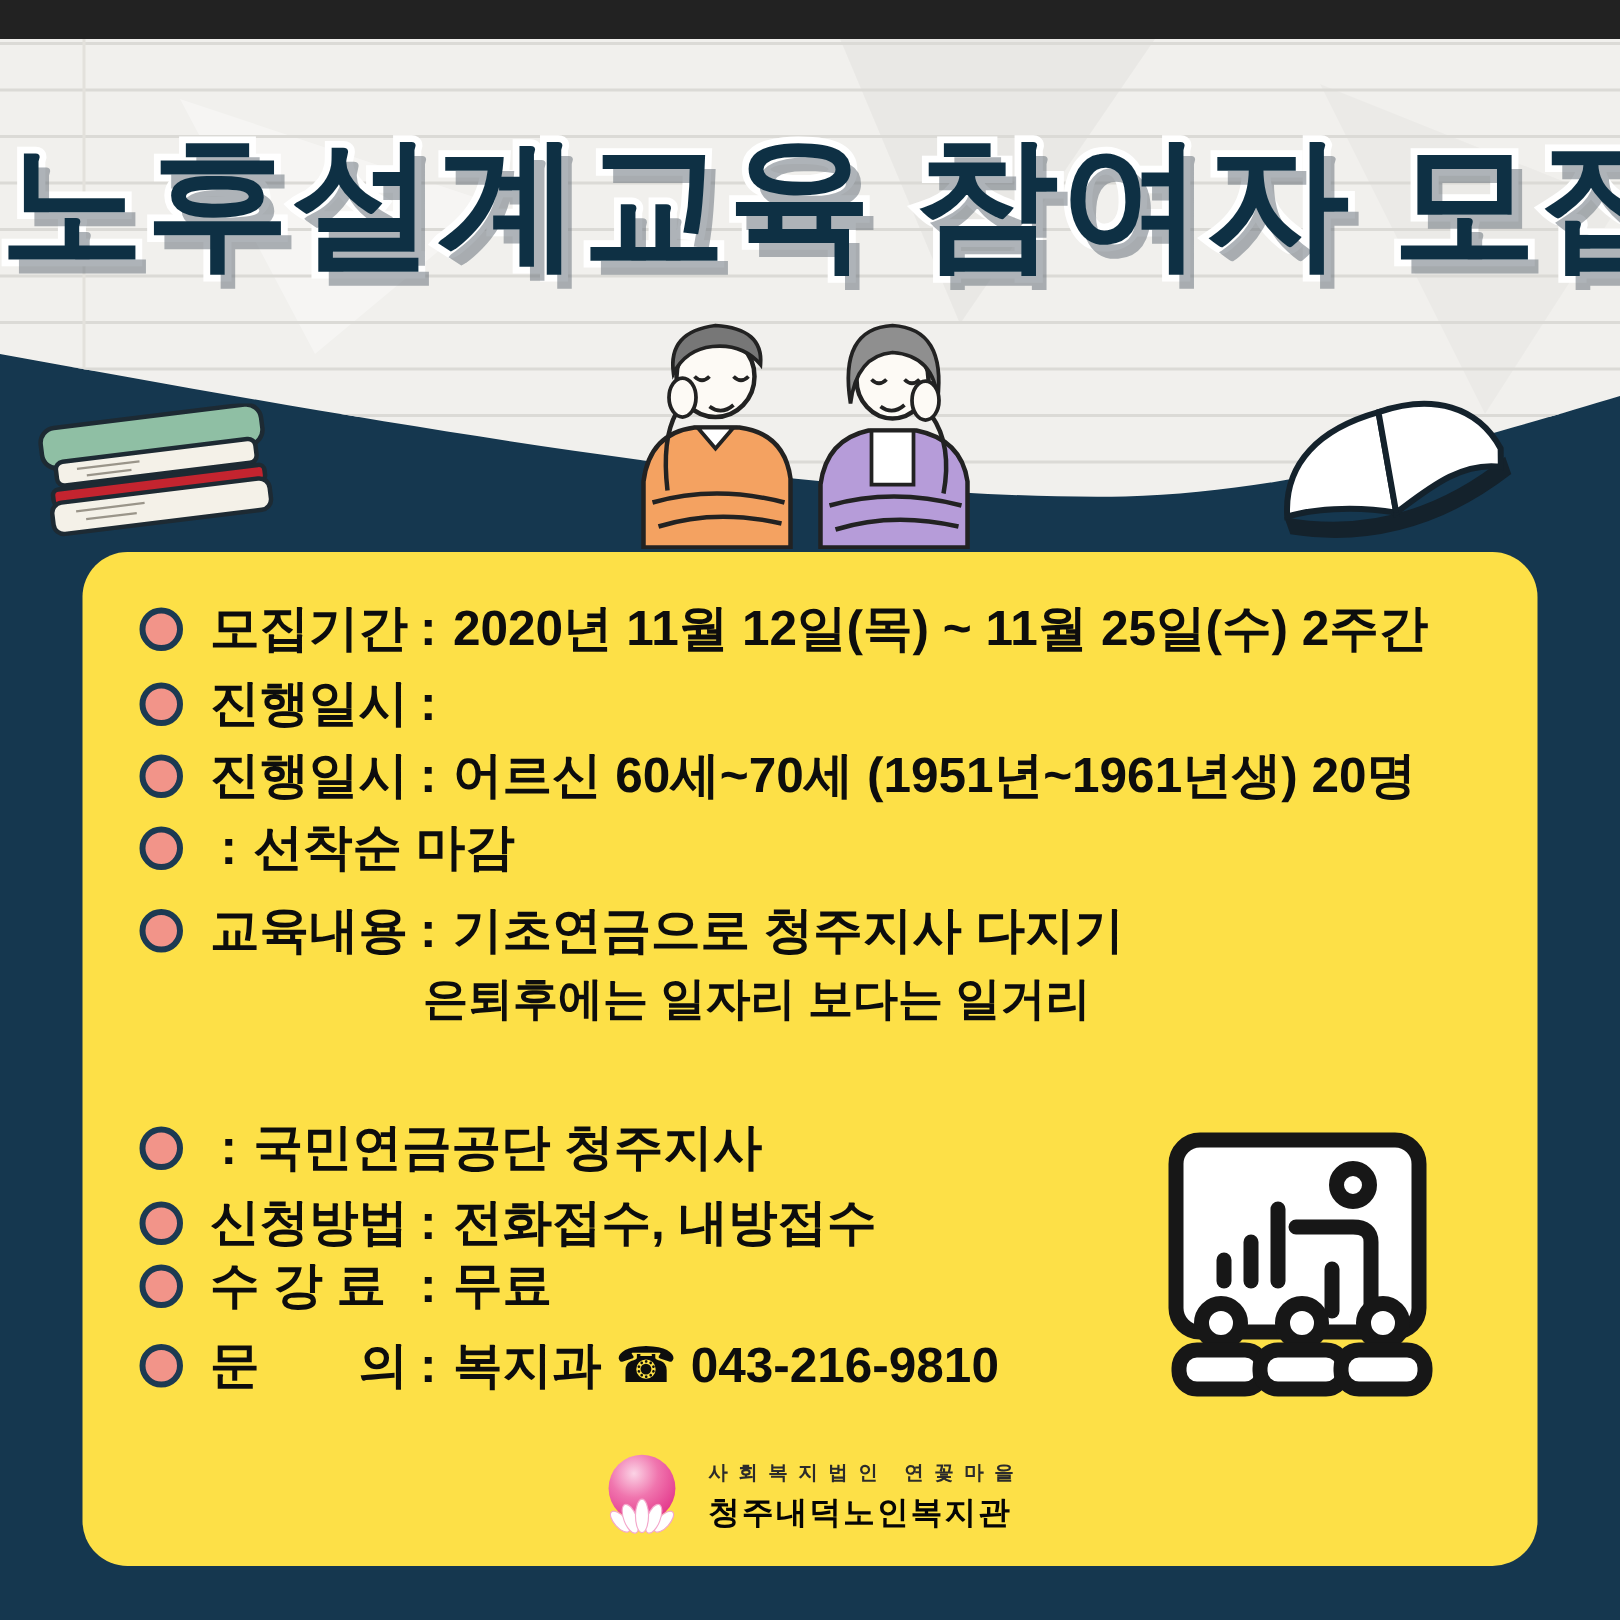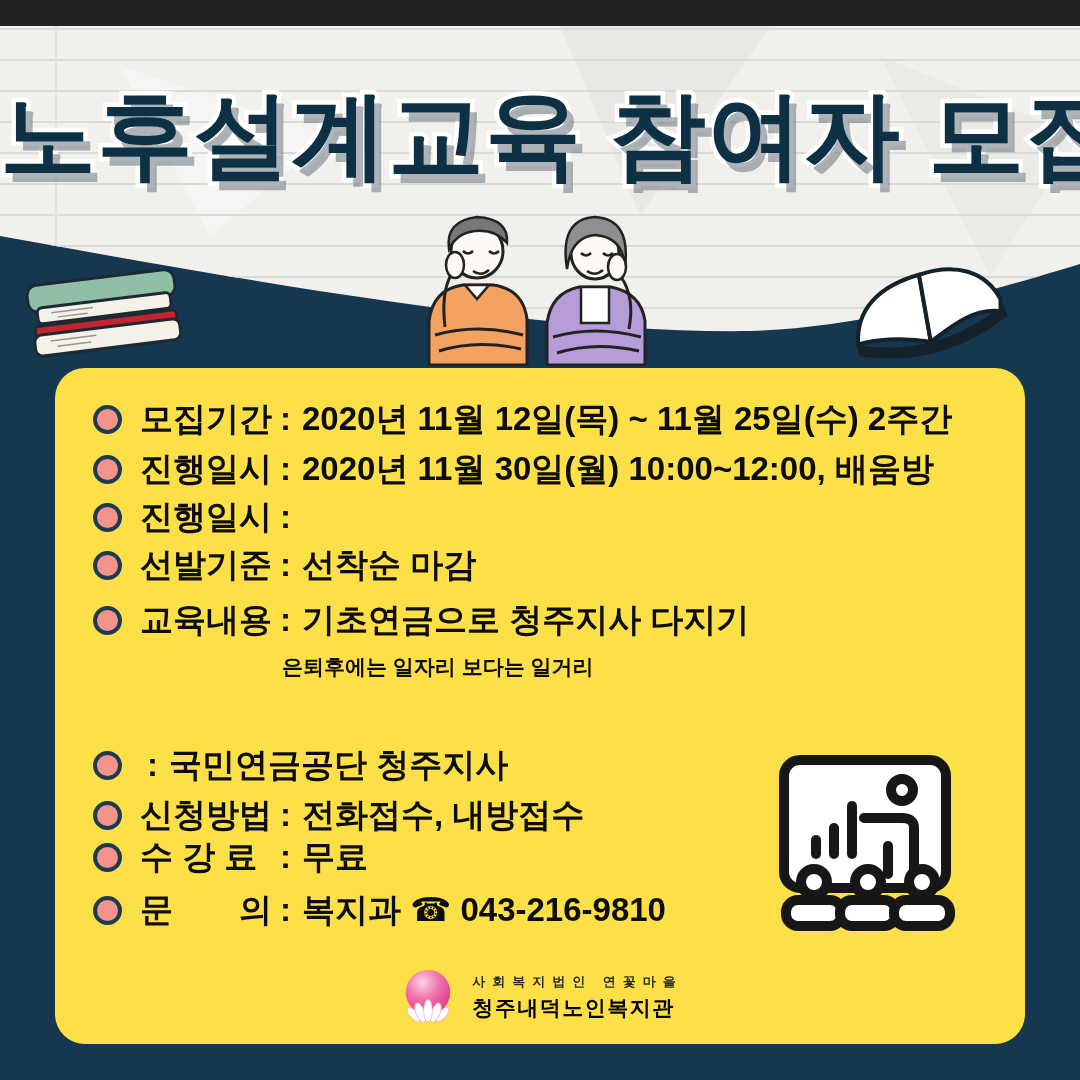--- a/index.html
+++ b/index.html
@@ -35,21 +35,21 @@
     font-size:33px;font-weight:800;color:var(--text,#0D0D0D);white-space:nowrap;
     line-height:38px;
   }
   .bullet{
     width:29px;height:29px;border-radius:50%;flex:0 0 auto;margin-right:18px;
     background:var(--bullet,#F29489);border:4px solid var(--bullet_border,#1C3A52);
   }
   .lbl{display:inline-block;min-width:133px;}
   .col{margin:0 11px 0 7px;}
   .cont{
-    position:absolute;left:227px;font-size:21px;font-weight:800;
+    position:absolute;left:227px;font-size:30px;font-weight:800;
     color:var(--text,#0D0D0D);white-space:nowrap;line-height:38px;
   }
   .present-icon{position:absolute;left:715px;top:382px;}
 
   .footer{
     position:absolute;left:0;right:0;bottom:16px;
     display:flex;align-items:center;justify-content:center;gap:13px;
   }
   .org-text{display:flex;flex-direction:column;align-items:flex-start;gap:3px;}
   .org-small{font-size:13px;font-weight:700;color:#2b2b2b;letter-spacing:7px;}
@@ -140,32 +140,31 @@
       <span class="bullet"></span>
       <span class="lbl">모집기간</span>
         <span class="col">:</span>
         <span>2020년 11월 12일(목) ~ 11월 25일(수) 2주간</span>
     </div>
 
     <div class="row" style="top:82px">
       <span class="bullet"></span>
       <span class="lbl">진행일시</span>
         <span class="col">:</span>
-        <span>2020년 11월 30일(월) 10:00~12:00, 배움방</span>
     </div>
 
     <div class="row" style="top:130px">
       <span class="bullet"></span>
       <span class="lbl">진행일시</span>
         <span class="col">:</span>
+        <span>어르신 60세~70세 (1951년~1961년생) 20명</span>
     </div>
 
     <div class="row" style="top:178px">
       <span class="bullet"></span>
-      <span class="lbl">선발기준</span>
         <span class="col">:</span>
         <span>선착순 마감</span>
     </div>
 
     <div class="row" style="top:233px">
       <span class="bullet"></span>
       <span class="lbl">교육내용</span>
         <span class="col">:</span>
         <span>기초연금으로 청주지사 다지기</span>
     </div>

